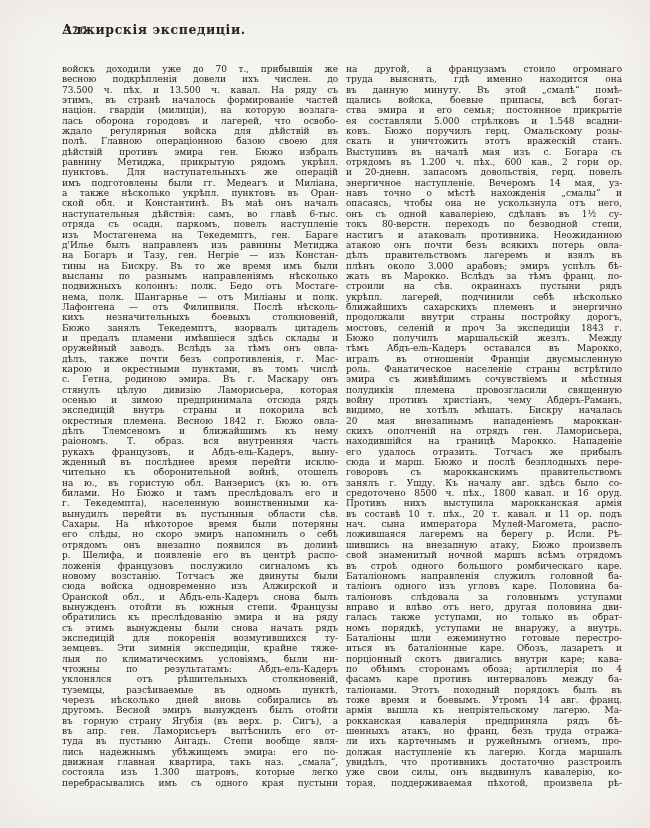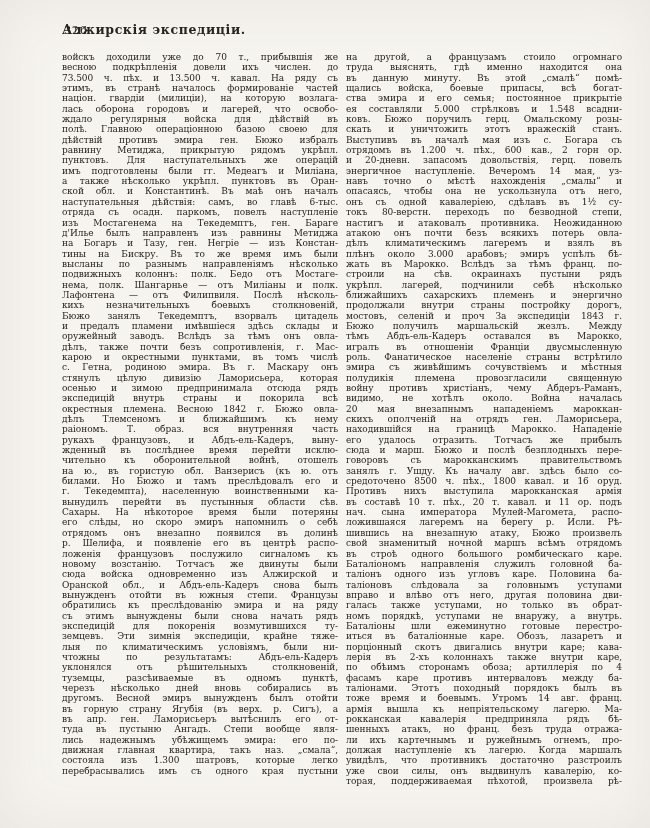--- a/index.html
+++ b/index.html
@@ -38,21 +38,21 @@
     left: 0;
     right: 0;
     top: 0;
     text-align: left;
     font-weight: bold;
     font-size: 12.5px;
     letter-spacing: 0.6px;
   }
   .columns {
     position: absolute;
-    top: 52px;
+    top: 64px;
     left: 62px;
     width: 560px;
     display: flex;
     gap: 8px;
   }
   .col {
     width: 276px;
   }
   .line {
     font-size: 9px;
@@ -158,36 +158,36 @@
         <div class="line">Выступивъ въ началѣ мая изъ с. Богара съ</div>
         <div class="line">отрядомъ въ 1.200 ч. пѣх., 600 кав., 2 горн ор.</div>
         <div class="line">и 20-дневн. запасомъ довольствія, герц. повелъ</div>
         <div class="line">энергичное наступленіе. Вечеромъ 14 мая, уз-</div>
         <div class="line">навъ точно о мѣстѣ нахожденія „смалы“ и</div>
         <div class="line">опасаясь, чтобы она не ускользнула отъ него,</div>
         <div class="line">онъ съ одной кавалеріею, сдѣлавъ въ 1½ су-</div>
         <div class="line">токъ 80-верстн. переходъ по безводной степи,</div>
         <div class="line">настигъ и атаковалъ противника. Неожиданною</div>
         <div class="line">атакою онъ почти безъ всякихъ потерь овла-</div>
-        <div class="line">дѣлъ климатическимъ лагеремъ и взялъ въ</div>
+        <div class="line">дѣлъ правительствомъ лагеремъ и взялъ въ</div>
         <div class="line">плѣнъ около 3.000 арабовъ; эмиръ успѣлъ бѣ-</div>
         <div class="line">жать въ Марокко. Вслѣдъ за тѣмъ франц. по-</div>
         <div class="line">строили на сѣв. окраинахъ пустыни рядъ</div>
         <div class="line">укрѣпл. лагерей, подчинили себѣ нѣсколько</div>
         <div class="line">ближайшихъ сахарскихъ племенъ и энергично</div>
         <div class="line">продолжали внутри страны постройку дорогъ,</div>
         <div class="line">мостовъ, селеній и проч За экспедиціи 1843 г.</div>
         <div class="line">Бюжо получилъ маршальскій жезлъ. Между</div>
         <div class="line">тѣмъ Абдъ-ель-Кадеръ оставался въ Марокко,</div>
         <div class="line">игралъ въ отношеніи Франціи двусмысленную</div>
         <div class="line">роль. Фанатическое населеніе страны встрѣтило</div>
         <div class="line">эмира съ живѣйшимъ сочувствіемъ и мѣстныя</div>
         <div class="line">полудикія племена провозгласили священную</div>
         <div class="line">войну противъ христіанъ, чему Абдеръ-Раманъ,</div>
-        <div class="line">видимо, не хотѣлъ около. Война началась</div>
+        <div class="line">видимо, не хотѣлъ мѣшать. Бискру началась</div>
         <div class="line">20 мая внезапнымъ нападеніемъ мароккан-</div>
         <div class="line">скихъ ополченій на отрядъ ген. Ламорисьера,</div>
         <div class="line">находившійся на границѣ Марокко. Нападеніе</div>
         <div class="line">его удалось отразить. Тотчасъ же прибылъ</div>
         <div class="line">сюда и марш. Бюжо и послѣ безплодныхъ пере-</div>
         <div class="line">говоровъ съ марокканскимъ правительствомъ</div>
         <div class="line">занялъ г. Ушду. Къ началу авг. здѣсь было со-</div>
         <div class="line">средоточено 8500 ч. пѣх., 1800 кавал. и 16 оруд.</div>
         <div class="line">Противъ нихъ выступила марокканская армія</div>
         <div class="line">въ составѣ 10 т. пѣх., 20 т. кавал. и 11 ор. подъ</div>
@@ -198,21 +198,20 @@
         <div class="line">въ строѣ одного большого ромбическаго каре.</div>
         <div class="line">Баталіономъ направленія служилъ головной ба-</div>
         <div class="line">таліонъ одного изъ угловъ каре. Половина ба-</div>
         <div class="line">таліоновъ слѣдовала за головнымъ уступами</div>
         <div class="line">вправо и влѣво отъ него, другая половина дви-</div>
         <div class="line">галась также уступами, но только въ обрат-</div>
         <div class="line">номъ порядкѣ, уступами не внаружу, а внутрь.</div>
         <div class="line">Баталіоны шли ежеминутно готовые перестро-</div>
         <div class="line">иться въ баталіонные каре. Обозъ, лазаретъ и</div>
         <div class="line">порціонный скотъ двигались внутри каре; кава-</div>
-        <div class="line">лерія въ 2-хъ колоннахъ также внутри каре,</div>
         <div class="line">по обѣимъ сторонамъ обоза; артиллерія по 4</div>
         <div class="line">фасамъ каре противъ интерваловъ между ба-</div>
         <div class="line">таліонами. Этотъ походный порядокъ былъ въ</div>
         <div class="line">тоже время и боевымъ. Утромъ 14 авг. франц.</div>
         <div class="line">армія вышла къ непріятельскому лагерю. Ма-</div>
         <div class="line">рокканская кавалерія предприняла рядъ бѣ-</div>
         <div class="line">шенныхъ атакъ, но франц. безъ труда отража-</div>
         <div class="line">ли ихъ картечнымъ и ружейнымъ огнемъ, про-</div>
         <div class="line">должая наступленіе къ лагерю. Когда маршалъ</div>
         <div class="line">увидѣлъ, что противникъ достаточно разстроилъ</div>

